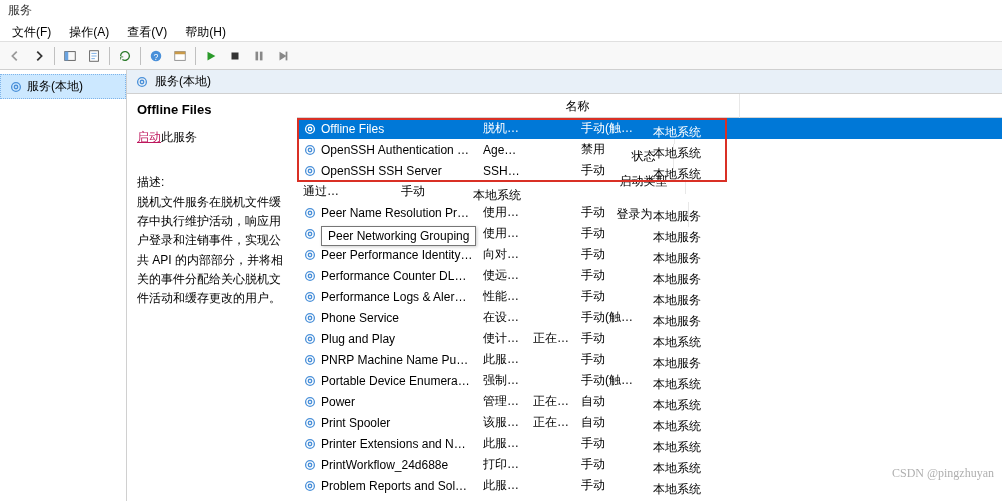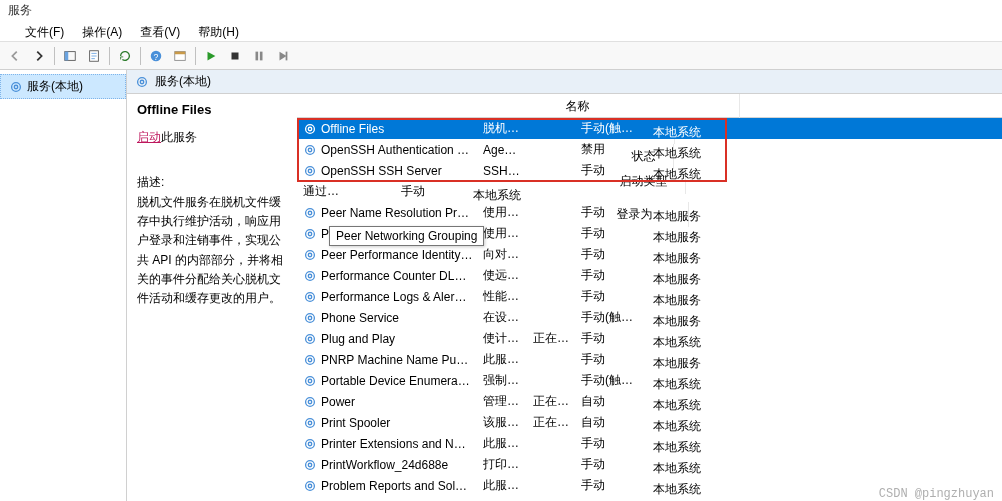--- a/index.html
+++ b/index.html
@@ -1,19 +1,19 @@
 <!DOCTYPE html>
 <html><head>
 <meta charset="utf-8">
 <style>
 * { box-sizing: border-box; margin: 0; padding: 0; font-family: "Microsoft YaHei", "Segoe UI", sans-serif; }
 body { width: 1002px; height: 501px; background: #fff; font-size: 12px; color: #000; overflow: hidden; position: relative; }
 
 .titlebar { height: 20px; padding: 2px 8px; font-size: 12px; color: #333; }
-.menubar { height: 22px; padding: 2px 17px; display: flex; gap: 2px; border-bottom: 1px solid #e0e0e0; }
+.menubar { height: 22px; padding: 2px 4px; display: flex; gap: 2px; border-bottom: 1px solid #e0e0e0; }
 .menubar span { padding: 2px 8px; cursor: default; }
 
 .toolbar { height: 28px; padding: 2px 4px; display: flex; align-items: center; gap: 2px; border-bottom: 1px solid #d0d0d0; background: #f8f8f8; }
 .tb-btn { width: 22px; height: 22px; display: flex; align-items: center; justify-content: center; border: 1px solid transparent; }
 .tb-sep { width: 1px; height: 18px; background: #c0c0c0; margin: 0 2px; }
 .tb-btn svg { width: 14px; height: 14px; }
 
 .main { display: flex; height: calc(501px - 70px); }
 .tree { width: 127px; border-right: 1px solid #d0d0d0; padding: 4px 0; }
 .tree-item { padding: 3px 8px; display: flex; align-items: center; gap: 4px; }
@@ -42,21 +42,21 @@
 .row.selected { background: #0078d7; color: #fff; }
 .row.selected .gear-a { stroke: #fff; }
 
 .gear { width: 14px; height: 14px; flex-shrink: 0; }
 .gear-a { stroke: #4a90d9; fill: none; stroke-width: 1.5; }
 
 .highlight-box { position: absolute; border: 2px solid #d93025; pointer-events: none; z-index: 10; }
 
 .tooltip { position: absolute; background: #fff; border: 1px solid #767676; padding: 2px 6px; font-size: 12px; box-shadow: 1px 1px 3px rgba(0,0,0,.2); z-index: 15; }
 
-.watermark { position: absolute; bottom: 0; right: 8px; font-size: 12px; color: rgba(120,120,120,.6); font-family: Liberation Mono, monospace; }
+.watermark { position: absolute; bottom: 20px; right: 8px; font-size: 12px; color: rgba(120,120,120,.6); font-family: Liberation Serif, serif; }
 </style>
 </head>
 <body>
 
 <div class="titlebar">服务</div>
 
 <div class="menubar">
   <span>文件(F)</span>
   <span>操作(A)</span>
   <span>查看(V)</span>
@@ -165,21 +165,21 @@
       <div class="grid">
         <div class="ghead">
           <div class="col-name sort">名称</div>
           <div class="col-desc">描述</div>
           <div class="col-stat">状态</div>
           <div class="col-start">启动类型</div>
           <div class="col-logon">登录为</div>
         </div>
         <div class="rows" id="rows">
           <div class="highlight-box" style="left:0;top:0;width:430px;height:64px;"></div>
-          <div class="tooltip" style="left:32px;top:108px;">Peer Networking Grouping</div>
+          <div class="tooltip" style="left:24px;top:108px;">Peer Networking Grouping</div>
         <div class="row selected">
               <div class="cname">
                 <svg class="gear" viewBox="0 0 16 16">
                   <circle cx="8" cy="8" r="5" class="gear-a"></circle>
                   <circle cx="8" cy="8" r="2" class="gear-a"></circle>
                 </svg>
                 <span>Offline Files</span>
               </div>
               <div class="col-desc">脱机…</div>
               <div class="col-stat"></div>

